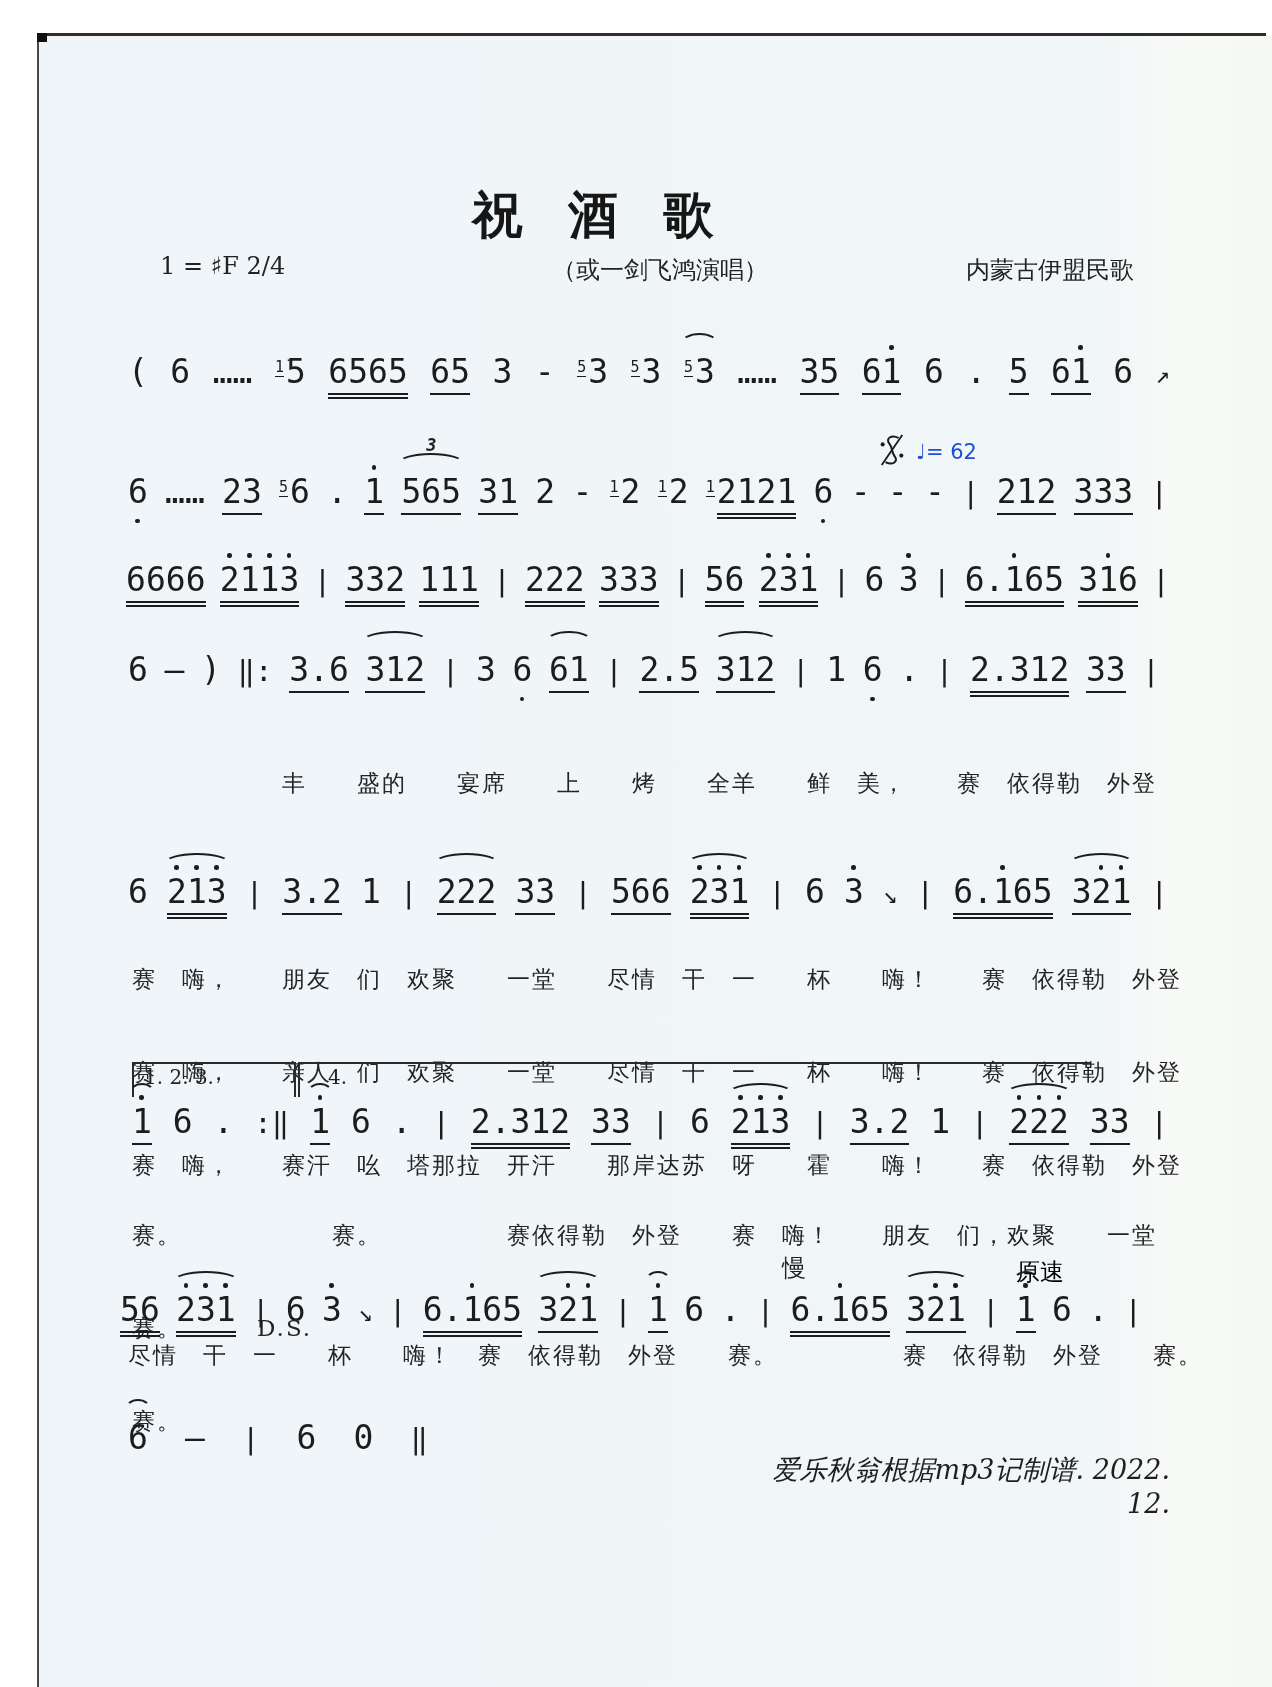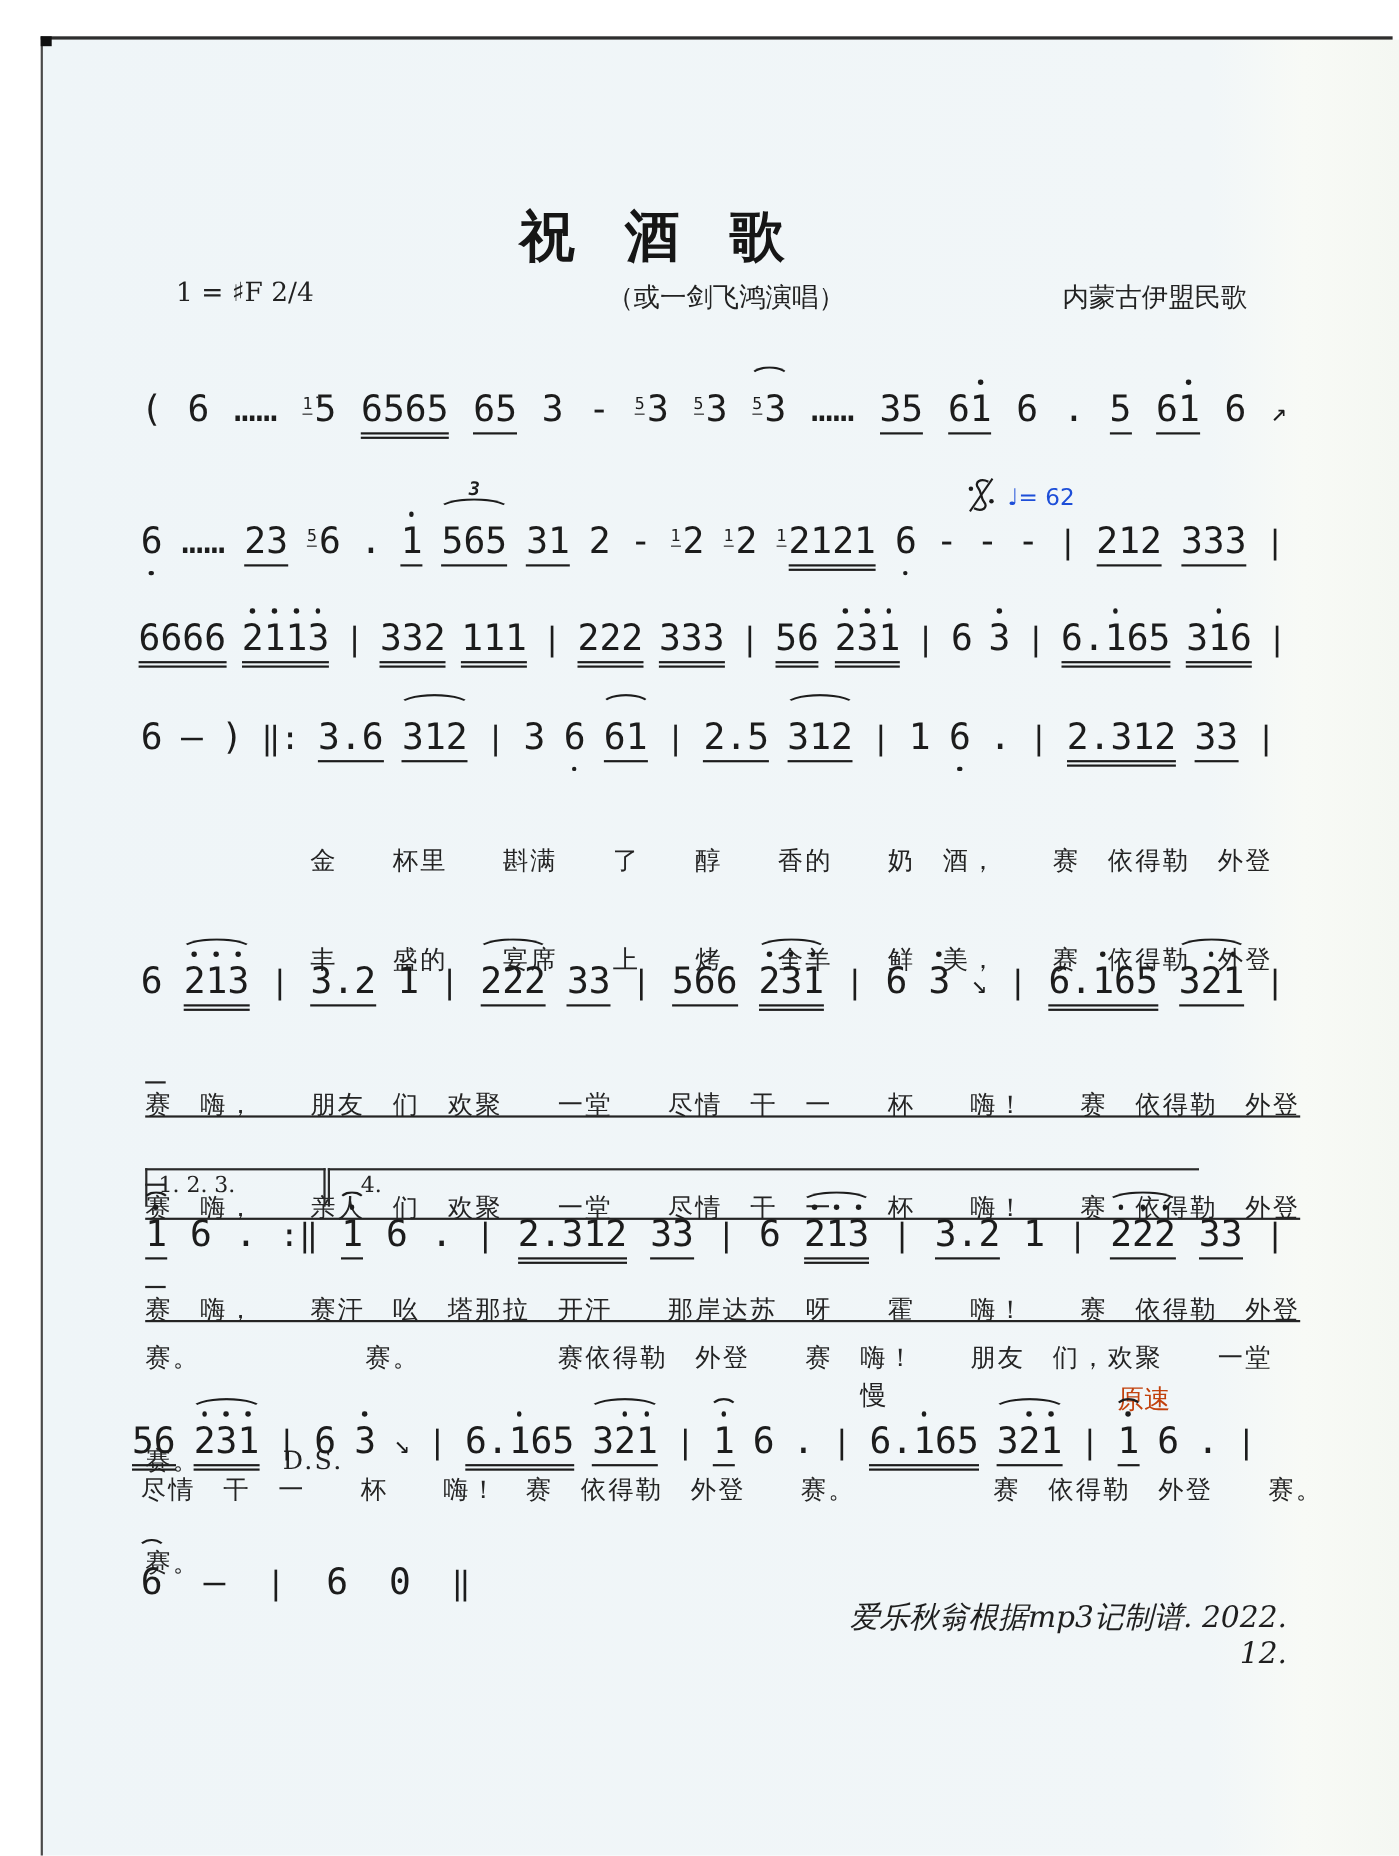--- a/index.html
+++ b/index.html
@@ -45,34 +45,34 @@
   .tup{position:absolute;top:-37px;left:50%;transform:translateX(-50%);
        font-size:17px;font-style:italic;font-weight:bold;}
   .pre{font-size:15px;position:relative;top:-11px;margin-right:2px;
        border-bottom:1.5px solid #1c1c1c;font-style:normal;}
   .note.bar{font-size:29px;}
   .note.arrow{font-size:24px;}
 
   
   .lyr{position:absolute;white-space:pre;font-size:23px;letter-spacing:2px;color:#242424;line-height:30px;}
   .verse{left:282px;top:708px;}
-  .chorus{left:132px;top:928px;line-height:31px;text-decoration:underline;}
+  .chorus{left:132px;top:902px;line-height:31px;}
   .tail{left:132px;top:1158px;line-height:31px;}
   .l7lyr{left:128px;top:1340px;}
 
   
   .segno-wrap{position:absolute;left:878px;top:432px;display:flex;align-items:center;gap:10px;}
   .bpm{font-size:21px;color:#1d4ed8;font-family:"DejaVu Sans",sans-serif;}
   .volta1{position:absolute;left:132px;top:1062px;width:150px;height:32px;
           border:2.5px solid #2a2a2a;border-bottom:none;font-size:20px;padding:1px 0 0 10px;color:#222;}
   .volta2{position:absolute;left:298px;top:1062px;width:762px;height:32px;
           border-top:2.5px solid #2a2a2a;border-left:2.5px solid #2a2a2a;
           font-size:20px;padding:1px 0 0 28px;color:#222;}
   .slow{position:absolute;left:782px;top:1252px;font-size:24px;color:#222;}
-  .atempo{position:absolute;left:1016px;top:1256px;font-size:24px;color:#c2410c;}
+  .atempo{position:absolute;left:1016px;top:1256px;font-size:24px;color:#000000;}
   .credit{position:absolute;left:740px;top:1452px;width:430px;text-align:right;
           font-size:27px;font-style:italic;color:#1f1f1f;}
 </style>
 </head>
 <body>
 
 <div class="paper"></div>
 <div class="scan-top"></div>
 <div class="scan-left"></div>
 <div class="scan-blot"></div>
@@ -178,21 +178,20 @@
     <span class="note"><span class="txt"><span class="ch">1</span></span></span>
     <span class="note"><span class="txt"><span class="ch lo">6</span></span></span>
     <span class="note"><span class="txt"><span class="ch">.</span></span></span>
     <span class="note bar"><span class="txt"><span class="ch">|</span></span></span>
     <span class="note u2"><span class="txt"><span class="ch">2</span><span class="ch">.</span><span class="ch">3</span><span class="ch">1</span><span class="ch">2</span></span></span>
     <span class="note u1"><span class="txt"><span class="ch">3</span><span class="ch">3</span></span></span>
     <span class="note bar"><span class="txt"><span class="ch">|</span></span></span>
   </div>
 
 <div class="lyr verse">
-  <div>金　　杯里　　斟满　　了　　醇　　香的　　奶　酒，　　赛　依得勒　外登</div>
   <div>丰　　盛的　　宴席　　上　　烤　　全羊　　鲜　美，　　赛　依得勒　外登</div>
 </div>
 
 <div class="mline ml4">
     <span class="note"><span class="txt"><span class="ch">6</span></span></span>
     <span class="note u2"><i class="slur"></i><span class="txt"><span class="ch hi">2</span><span class="ch hi">1</span><span class="ch hi">3</span></span></span>
     <span class="note bar"><span class="txt"><span class="ch">|</span></span></span>
     <span class="note u1"><span class="txt"><span class="ch">3</span><span class="ch">.</span><span class="ch">2</span></span></span>
     <span class="note"><span class="txt"><span class="ch">1</span></span></span>
     <span class="note bar"><span class="txt"><span class="ch">|</span></span></span>

